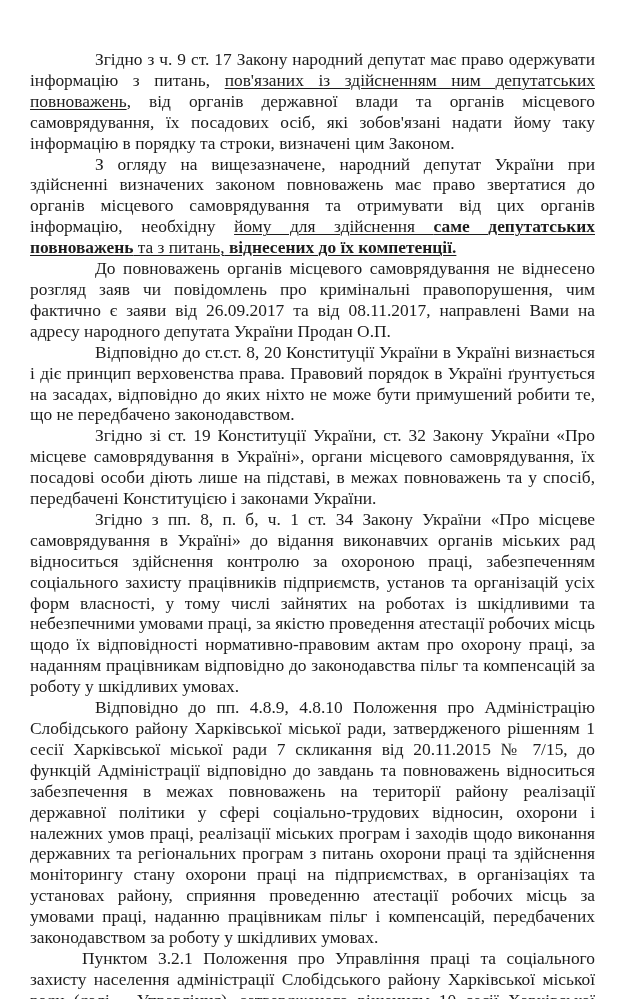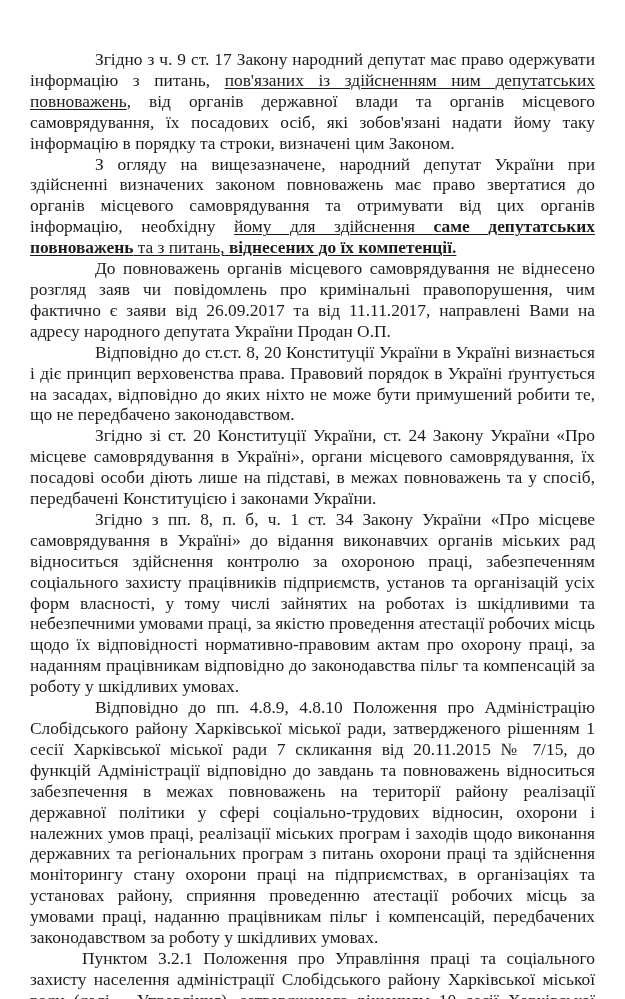--- a/index.html
+++ b/index.html
@@ -37,27 +37,27 @@
 <body>
 
 <div class="page">
   <p class="para">
     <span>Згідно з ч. 9 ст. 17 Закону народний депутат має право одержувати інформацію з питань, </span><span class="u">пов'язаних із здійсненням ним депутатських повноважень</span><span>, від органів державної влади та органів місцевого самоврядування, їх посадових осіб, які зобов'язані надати йому таку інформацію в порядку та строки, визначені цим Законом.</span>
   </p>
   <p class="para">
     <span>З огляду на вищезазначене, народний депутат України при здійсненні визначених законом повноважень має право звертатися до органів місцевого самоврядування та отримувати від цих органів інформацію, необхідну </span><span class="u">йому для здійснення </span><span class="u b">саме депутатських повноважень</span><span class="u"> та з питань,</span><span class="u b"> віднесених до їх компетенції.</span>
   </p>
   <p class="para">
-    <span>До повноважень органів місцевого самоврядування не віднесено розгляд заяв чи повідомлень про кримінальні правопорушення, чим фактично є заяви від 26.09.2017 та від 11.11.2017, направлені Вами на адресу народного депутата України Продан О.П.</span>
+    <span>До повноважень органів місцевого самоврядування не віднесено розгляд заяв чи повідомлень про кримінальні правопорушення, чим фактично є заяви від 26.09.2017 та від 08.11.2017, направлені Вами на адресу народного депутата України Продан О.П.</span>
   </p>
   <p class="para">
     <span>Відповідно до ст.ст. 8, 20 Конституції України в Україні визнається і діє принцип верховенства права. Правовий порядок в Україні ґрунтується на засадах, відповідно до яких ніхто не може бути примушений робити те, що не передбачено законодавством.</span>
   </p>
   <p class="para">
-    <span>Згідно зі ст. 20 Конституції України, ст. 24 Закону України «Про місцеве самоврядування в Україні», органи місцевого самоврядування, їх посадові особи діють лише на підставі, в межах повноважень та у спосіб, передбачені Конституцією і законами України.</span>
+    <span>Згідно зі ст. 19 Конституції України, ст. 32 Закону України «Про місцеве самоврядування в Україні», органи місцевого самоврядування, їх посадові особи діють лише на підставі, в межах повноважень та у спосіб, передбачені Конституцією і законами України.</span>
   </p>
   <p class="para">
     <span>Згідно з пп. 8, п. б, ч. 1 ст. 34 Закону України «Про місцеве самоврядування в Україні» до відання виконавчих органів міських рад відноситься здійснення контролю за охороною праці, забезпеченням соціального захисту працівників підприємств, установ та організацій усіх форм власності, у тому числі зайнятих на роботах із шкідливими та небезпечними умовами праці, за якістю проведення атестації робочих місць щодо їх відповідності нормативно-правовим актам про охорону праці, за наданням працівникам відповідно до законодавства пільг та компенсацій за роботу у шкідливих умовах.</span>
   </p>
   <p class="para">
     <span>Відповідно до пп. 4.8.9, 4.8.10 Положення про Адміністрацію Слобідського району Харківської міської ради, затвердженого рішенням 1 сесії Харківської міської ради 7 скликання від 20.11.2015 № 7/15, до функцій Адміністрації відповідно до завдань та повноважень відноситься забезпечення в межах повноважень на території району реалізації державної політики у сфері соціально-трудових відносин, охорони і належних умов праці, реалізації міських програм і заходів щодо виконання державних та регіональних програм з питань охорони праці та здійснення моніторингу стану охорони праці на підприємствах, в організаціях та установах району, сприяння проведенню атестації робочих місць за умовами праці, наданню працівникам пільг і компенсацій, передбачених законодавством за роботу у шкідливих умовах.</span>
   </p>
   <p class="para narrow-indent">
     <span>Пунктом 3.2.1 Положення про Управління праці та соціального захисту населення адміністрації Слобідського району Харківської міської ради (далі – Управління), затвердженого рішенням 10 сесії Харківської міської ради 7 скликання від 21.12.2016 № 451/16, визначено, що основним завданням</span>
   </p>

